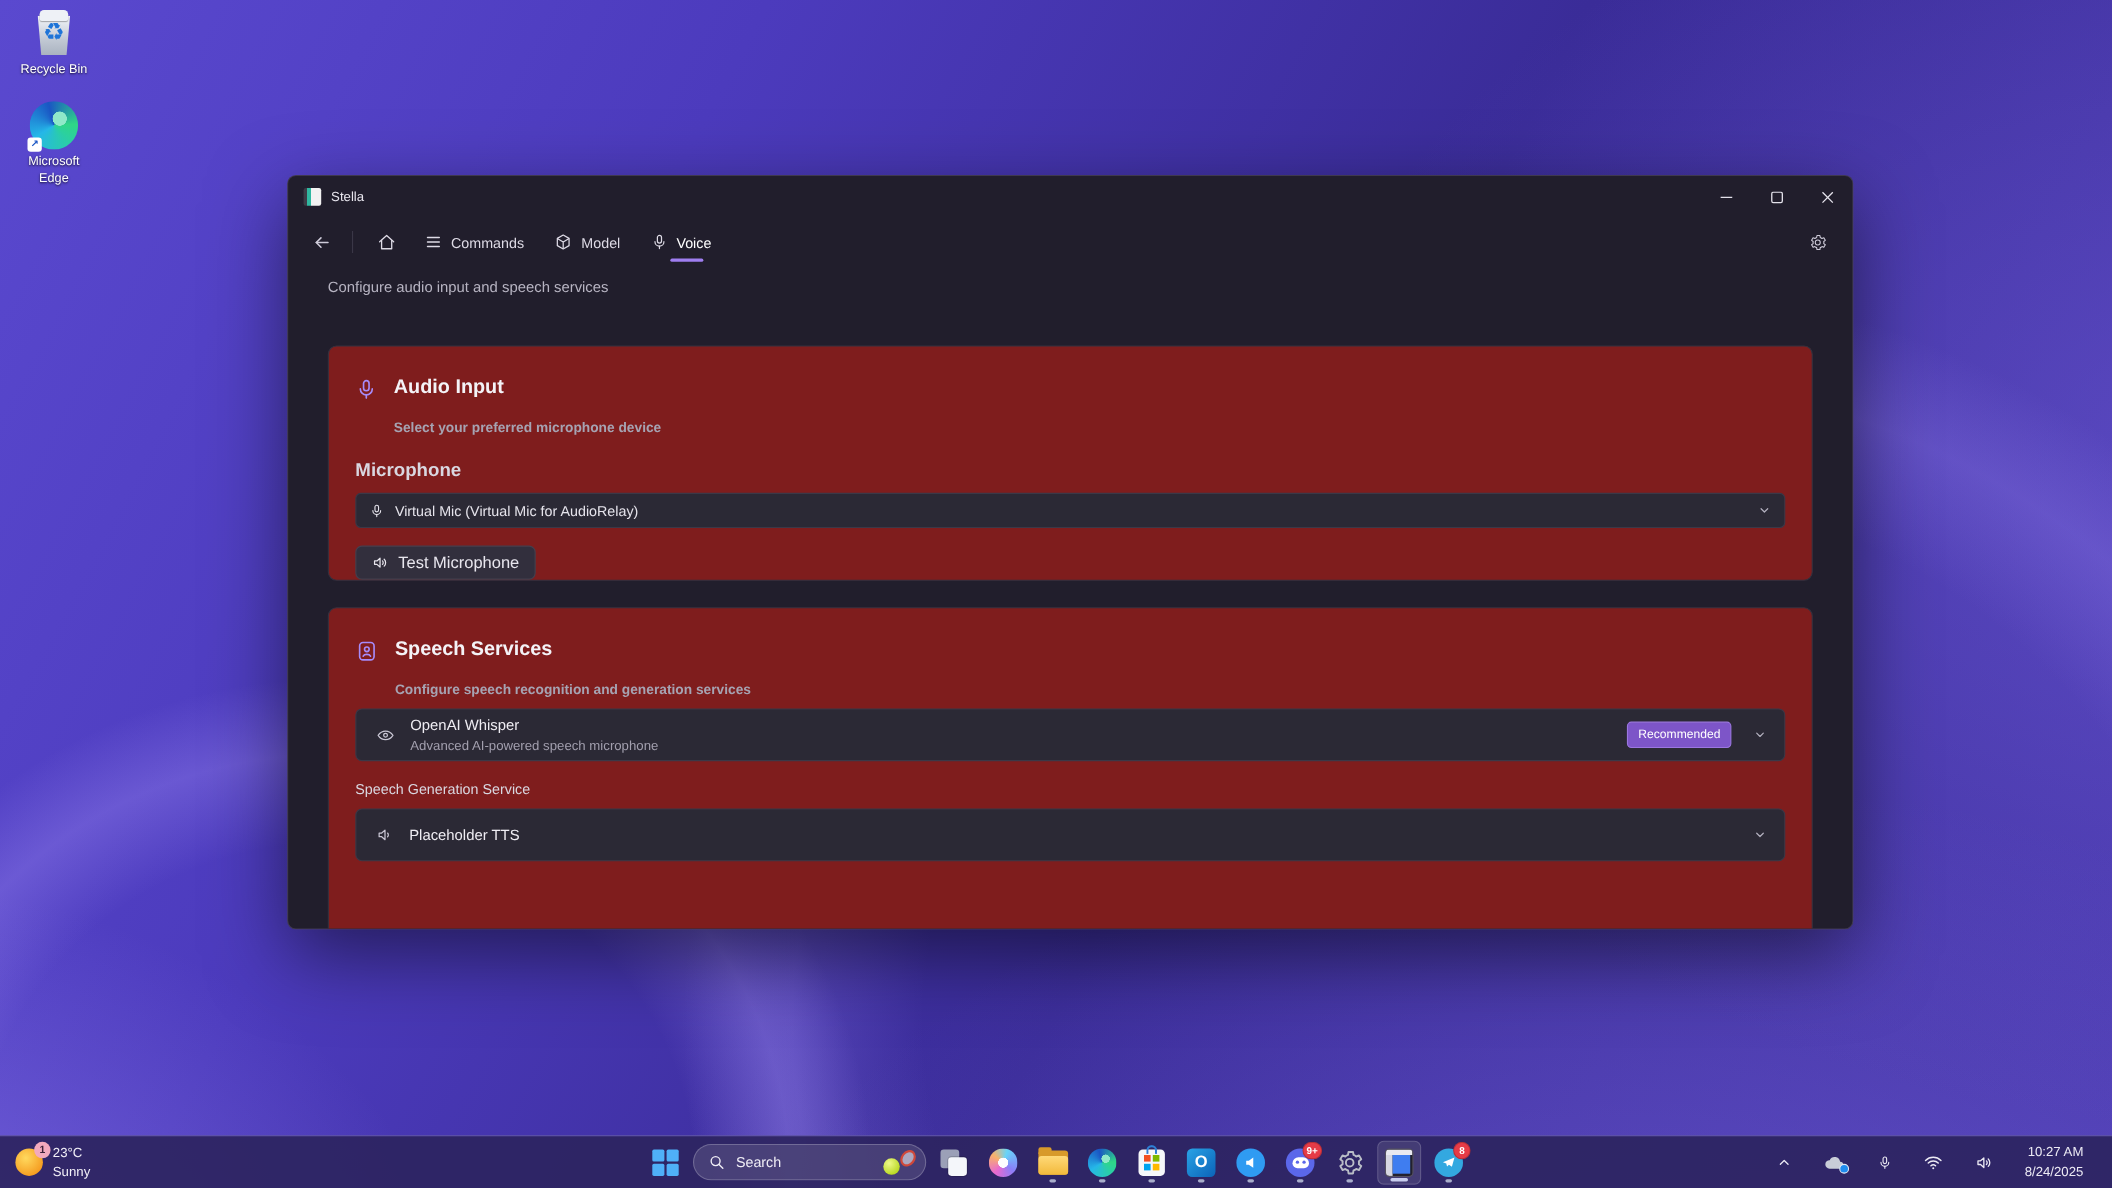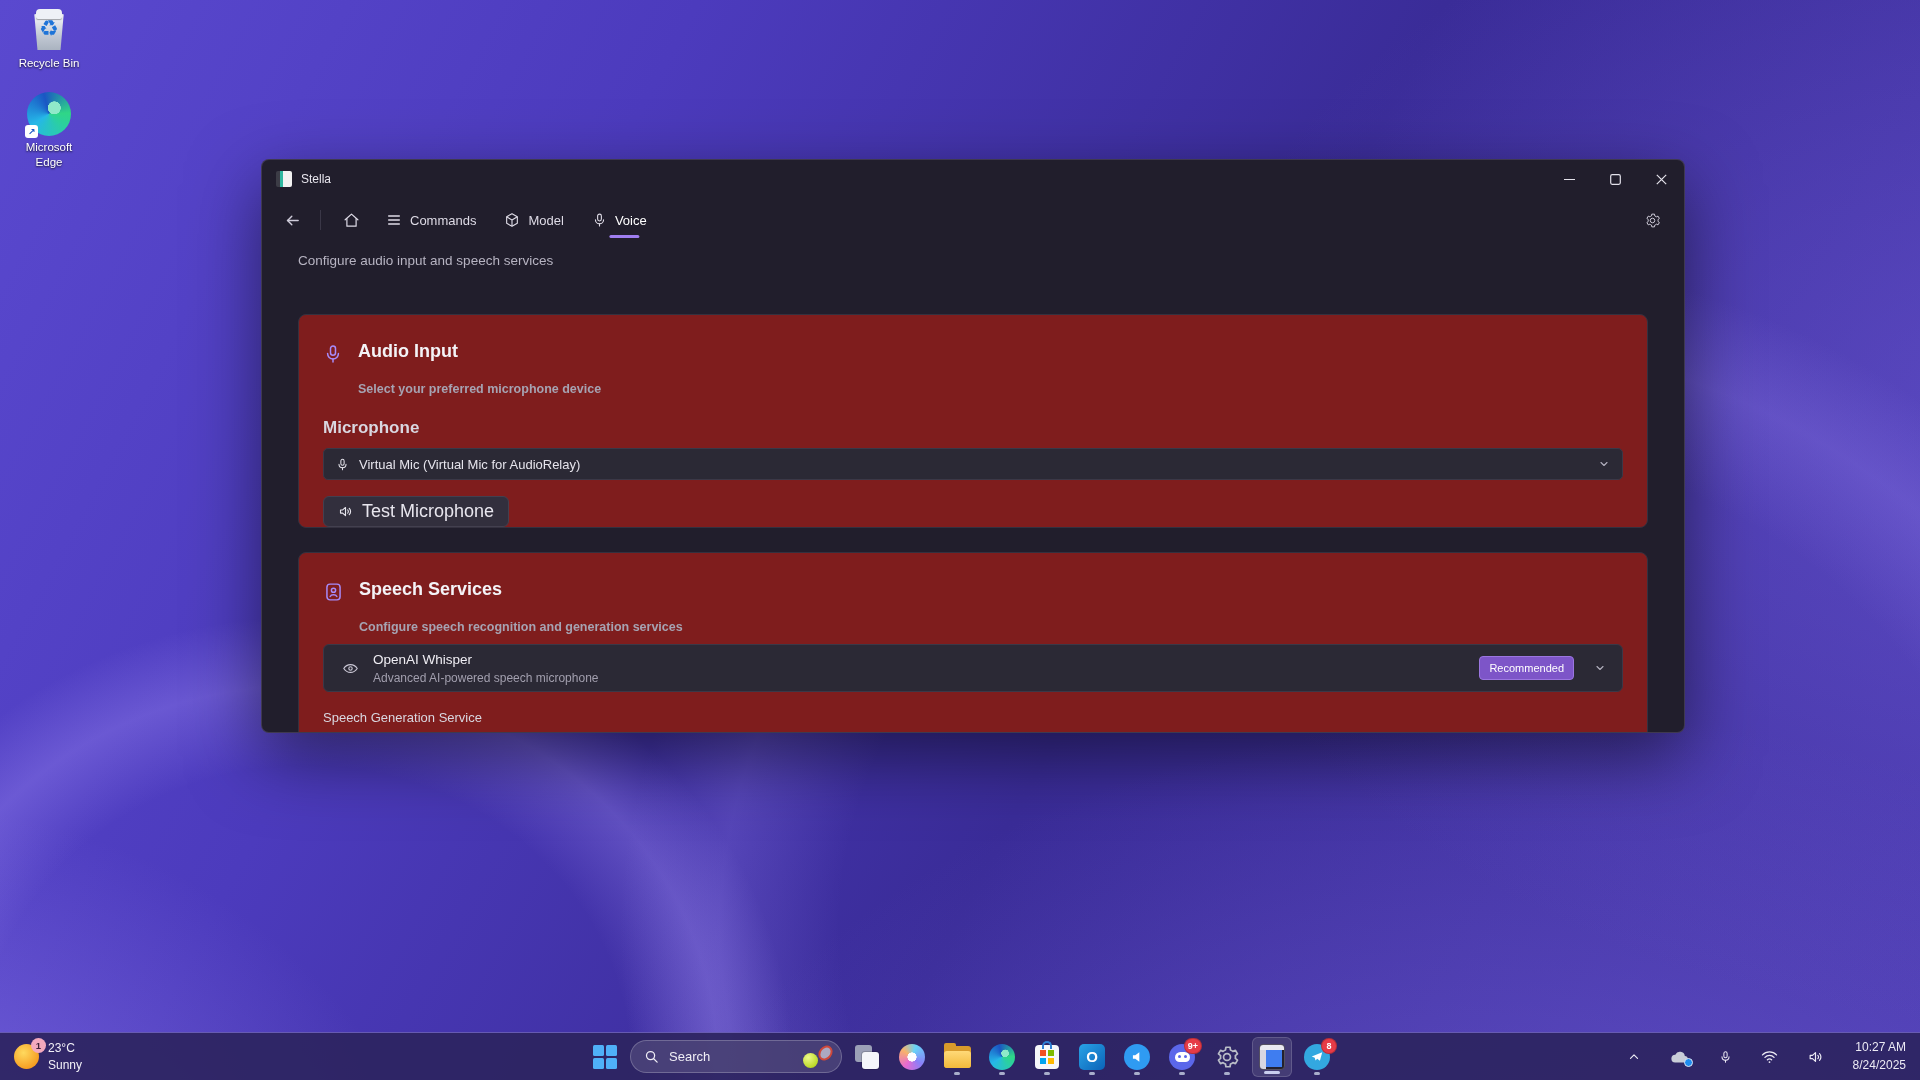--- a/index.html
+++ b/index.html
@@ -29,21 +29,21 @@
   .bin-body{ position:absolute; left:4px; top:6px; width:32px; height:36px; background:linear-gradient(180deg,#f4f6fa,#c2c9d4 60%,#aab3c0); clip-path:polygon(4% 0,96% 0,86% 100%,14% 100%); border-radius:3px;}
   .bin-paper{ position:absolute; left:7px; top:1px; width:26px; height:10px; background:#eef1f6; border-radius:4px 4px 2px 2px; box-shadow:0 1px 1px rgba(0,0,0,.3);}
   .bin-recycle{ position:absolute; left:0; top:8px; width:40px; text-align:center; font-size:22px; color:#1e74d8; text-shadow:none;}
   .edge-art{ width:44px; height:44px; position:relative;}
   .edge-ball{ width:44px; height:44px; border-radius:50%;
     background: radial-gradient(circle at 62% 36%, #8fe9c9 0 16%, rgba(0,0,0,0) 17%),
       conic-gradient(from 130deg, #2bd0a0, #25b7e8 30%, #1a56c4 60%, #2fd687 88%, #2bd0a0);}
   .edge-shortcut{ position:absolute; left:-2px; bottom:-2px; width:13px; height:13px; background:#fff; border-radius:3px; display:flex; align-items:center; justify-content:center; color:#1a56c4; font-size:9px; font-weight:bold;}
 
   
-  .window{ position:absolute; left:261px; top:159px; width:1424px; height:574px; background:#211e2c;
+  .window{ position:absolute; left:261px; top:159px; width:1424px; height:686px; background:#211e2c;
     border-radius:8px; border:1px solid rgba(120,110,150,.35); box-shadow:0 24px 70px rgba(0,0,0,.5); overflow:hidden; z-index:3;}
   .titlebar{ height:38px; display:flex; align-items:center; padding-left:14px; position:relative;}
   .app-ico{ width:16px; height:16px; border-radius:2px; background:linear-gradient(90deg,#3c3c46 0 22%,#2fb7a0 22% 42%,#f2f2f2 42%); margin-right:9px;}
   .win-title{ font-size:12px; color:#e8e6ee;}
   .win-ctrls{ position:absolute; right:0; top:0; height:38px; display:flex;}
   .ctrl{ width:46px; height:38px; display:flex; align-items:center; justify-content:center; color:#e3e1ea; cursor:default;}
 
   .navbar{ height:44px; display:flex; align-items:center; padding:0 16px 0 14px; gap:4px; color:#cfccda;}
   .nav-btn{ width:32px; height:30px; border-radius:5px; display:flex; align-items:center; justify-content:center;}
   .nav-sep{ width:1px; height:20px; background:#3a3747; margin:0 8px;}
@@ -62,21 +62,21 @@
   .card-2{ margin-top:24px; height:300px;}
   .card-head{ display:flex; gap:15px; }
   .card-ico{ color:#a78bfa; margin-top:2px;}
   .card-title{ font-size:18px; font-weight:700; color:#f4f3f7;}
   .card-sub{ font-size:12.5px; color:#a6a3b2; margin-top:20px;font-weight:bold;}
   .field-label{ font-size:17px; color:#d9d7e0; margin-top:22px;font-weight:bold;}
   .select{ margin-top:10px; height:32px; background:#2b2935; border:1px solid #3b3847; border-radius:5px;
     display:flex; align-items:center; padding:0 12px; gap:10px; font-size:13px; color:#e6e4ec; cursor:default;}
   .select .chev{ margin-left:auto; color:#b3b0bf;}
   .btn{ margin-top:16px; display:inline-flex; align-items:center; gap:9px; height:31px; padding:0 14px;
-    background:#322f3d; border:1px solid #43404f; border-radius:6px; font-size:18px; color:#e8e6ee; cursor:default;}
+    background:#322f3d; border:1px solid #43404f; border-radius:6px; font-size:15px; color:#e8e6ee; cursor:default;}
 
   .svc-label{ font-size:13px; color:#d9d7e0; margin-top:18px;}
   .svc-row{ margin-top:10px; height:48px; background:#2b2935; border:1px solid #3b3847; border-radius:6px;
     display:flex; align-items:center; padding:0 16px 0 18px; gap:14px; cursor:default;}
   .svc-ico{ color:#c9c6d4;}
   .svc-name{ font-size:13.5px; color:#efedf3;}
   .svc-desc{ font-size:12px; color:#a29fae; margin-top:4px;}
   .svc-spacer{ flex:1;}
   .badge{ background:#7d55c8; border:1px solid #9b76e0; color:#fff; font-size:11px; padding:5px 9px; border-radius:4px;}
   .svc-row .chev{ color:#b3b0bf; margin-left:6px;}
@@ -132,21 +132,21 @@
   .i-discord .blob{ width:15px; height:10px; background:#fff; border-radius:6px 6px 5px 5px; position:relative;}
   .i-discord .blob::before,.i-discord .blob::after{ content:""; position:absolute; top:3px; width:3px; height:3px; border-radius:50%; background:#5b67ea;}
   .i-discord .blob::before{ left:3px;} .i-discord .blob::after{ right:3px;}
   .i-gear{ color:#b9bdc7;}
   .i-stella{ width:26px; height:26px; border-radius:4px; background:#23212e; border:1px solid #555161; position:relative; overflow:hidden;}
   .i-stella .bar{ position:absolute; left:0; top:0; right:0; height:5px; background:#e9e9f0;}
   .i-stella .side{ position:absolute; left:0; top:5px; bottom:0; width:6px; background:#d7d7e2;}
   .i-stella .main{ position:absolute; left:6px; top:5px; right:2px; bottom:2px; background:#3f7df0;}
   .i-telegram{ width:26px; height:26px; border-radius:50%; background:#33a8e0; display:flex; align-items:center; justify-content:center;}
 
-  .tb-right{ position:absolute; right:0; top:0; height:100%; display:flex; align-items:center; gap:29px; padding-right:14px; color:#eceaf4;}
+  .tb-right{ position:absolute; right:12px; top:0; height:100%; display:flex; align-items:center; gap:29px; padding-right:14px; color:#eceaf4;}
   .tray-ico{ position:relative; display:flex; align-items:center; justify-content:center; cursor:default;}
   .cloud-dot{ position:absolute; right:-3px; bottom:-2px; width:9px; height:9px; border-radius:50%; background:#1f8cf0; border:1px solid #dfe6f5;}
   .clock{ text-align:right; font-size:12px; line-height:1.45; cursor:default;}
 </style>
 </head>
 <body>
 
 <div class="desk-icons">
   <div class="desk-icon">
     <div class="bin-art">

